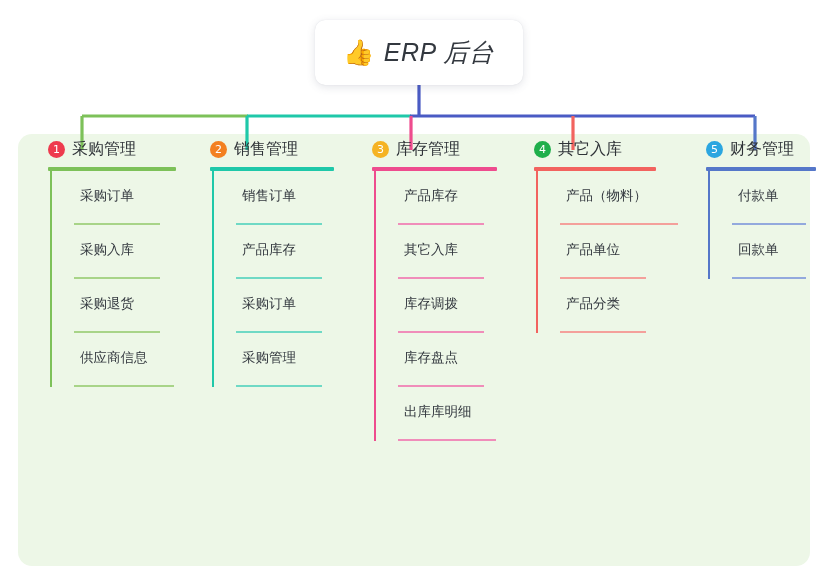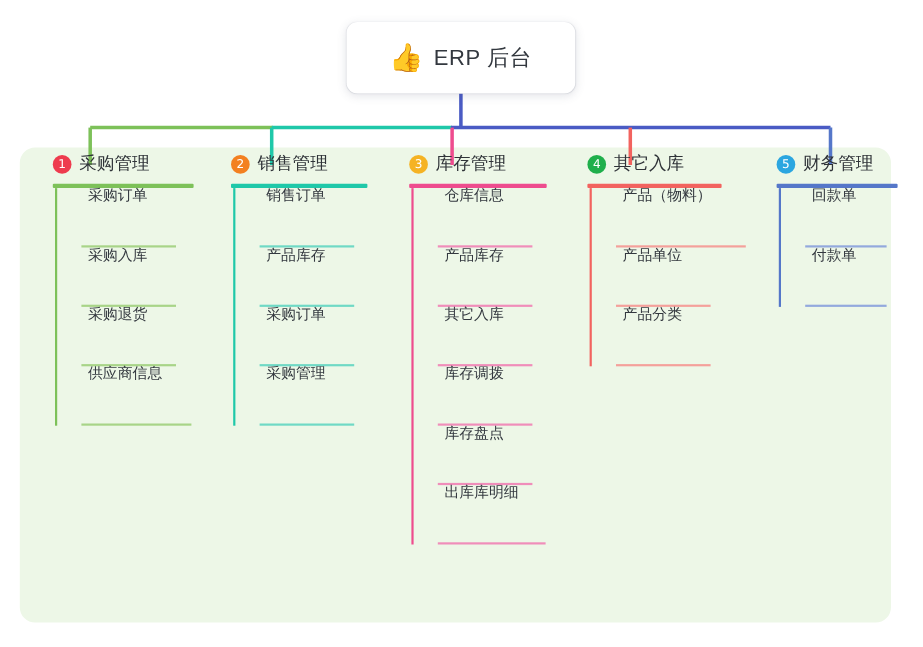--- a/index.html
+++ b/index.html
@@ -39,24 +39,25 @@
     justify-content: center;
     gap: 9px;
     z-index: 5;
   }
   .root-emoji {
     font-size: 25px;
     line-height: 1;
     font-family: "DejaVu Sans", sans-serif;
   }
   .root-title {
-    font-size: 20px;
+    font-size: 25px;
     color: #33383f;
     letter-spacing: 0.5px;
     white-space: nowrap;
+    font-style: italic;
   }
 
   
   .connectors {
     position: absolute;
     left: 0;
     top: 0;
     width: 839px;
     height: 588px;
     pointer-events: none;
@@ -128,21 +129,21 @@
     position: absolute;
     left: 24px;
     top: 0;
     bottom: 0;
     width: 2px;
   }
   .item {
     position: relative;
     height: 54px;
     display: flex;
-    align-items: flex-start;
+    align-items: center;
     box-sizing: border-box;
   }
   .item-label {
     font-size: 13.5px;
     color: #33383f;
     white-space: nowrap;
     padding: 0 0 5px 14px;
     line-height: 1;
   }
   .item-rule {
@@ -231,24 +232,20 @@
       </div>
       <div class="column" style="left: 348px; width: 150px;">
         <div class="col-header">
           <span class="badge" style="background: rgb(245, 179, 36);">3</span>
           <span class="col-title">库存管理</span>
         </div>
         <div class="header-rule" style="background: rgb(238, 76, 142); width: 125px; margin-left: 6px;"></div>
         <div class="items">
           <div class="spine" style="background: rgb(238, 76, 142); left: 8px;"></div>
           <div class="item">
-            <span class="item-label">仓库信息</span>
-            <div class="item-rule" style="background: rgb(240, 141, 186); width: 86px; left: 8px;"></div>
-          </div>
-          <div class="item">
             <span class="item-label">产品库存</span>
             <div class="item-rule" style="background: rgb(240, 141, 186); width: 86px; left: 8px;"></div>
           </div>
           <div class="item">
             <span class="item-label">其它入库</span>
             <div class="item-rule" style="background: rgb(240, 141, 186); width: 86px; left: 8px;"></div>
           </div>
           <div class="item">
             <span class="item-label">库存调拨</span>
             <div class="item-rule" style="background: rgb(240, 141, 186); width: 86px; left: 8px;"></div>
@@ -287,24 +284,24 @@
       </div>
       <div class="column" style="left: 682px; width: 120px;">
         <div class="col-header">
           <span class="badge" style="background: rgb(43, 166, 224);">5</span>
           <span class="col-title">财务管理</span>
         </div>
         <div class="header-rule" style="background: rgb(85, 119, 201); width: 110px; margin-left: 6px;"></div>
         <div class="items">
           <div class="spine" style="background: rgb(85, 119, 201); left: 8px;"></div>
           <div class="item">
+            <span class="item-label">付款单</span>
+            <div class="item-rule" style="background: rgb(147, 169, 221); width: 74px; left: 8px;"></div>
+          </div>
+          <div class="item">
             <span class="item-label">回款单</span>
             <div class="item-rule" style="background: rgb(147, 169, 221); width: 74px; left: 8px;"></div>
           </div>
-          <div class="item">
-            <span class="item-label">付款单</span>
-            <div class="item-rule" style="background: rgb(147, 169, 221); width: 74px; left: 8px;"></div>
-          </div>
         </div>
       </div>
     </div>
 
 </div>
 
 </body></html>

